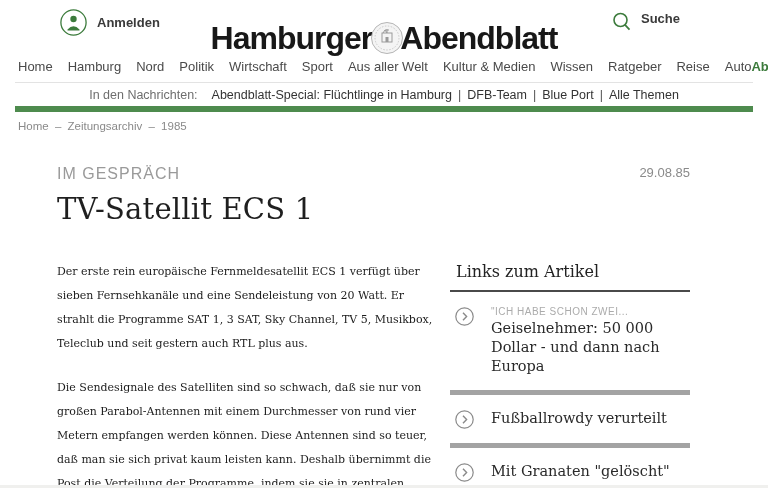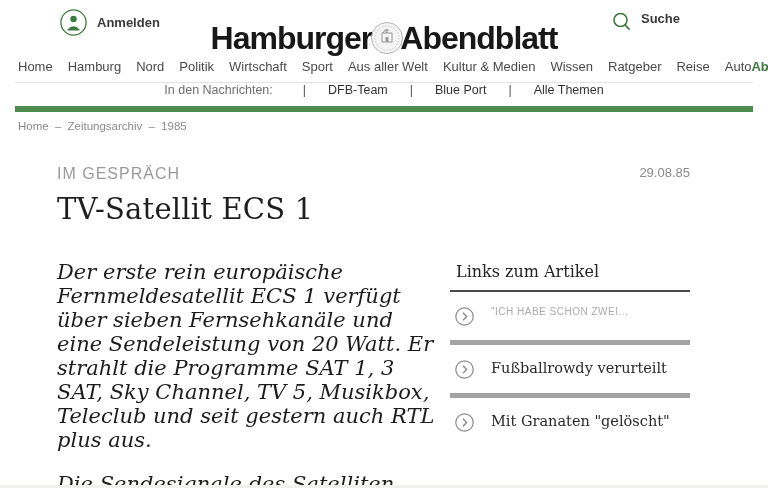--- a/index.html
+++ b/index.html
@@ -35,21 +35,21 @@
     display:flex; align-items:center; height:33px; padding:0 3px;
     border-bottom:1px solid #e3e3e3;
   }
   .nav-main { display:flex; gap:15px; }
   .nav-link { font-size:13px; color:#4a4a4a; cursor:pointer; white-space:nowrap; }
   .nav-green { display:flex; gap:16px; margin-left:auto; margin-right:12px; }
   .nav-green .nav-link { color:#3c7b3c; font-weight:bold; }
 
   
   .ticker {
-    height:23px; display:flex; justify-content:center; gap:22px;
+    height:23px; display:flex; align-items:center; justify-content:center; gap:6px;
     font-size:12.5px;
   }
   .ticker-label { color:#6e6e6e; margin-right:8px; }
   .ticker-link { color:#333; cursor:pointer; }
   .ticker-sep { color:#555; }
   .green-bar { height:6px; background:#4e8b4e; }
 
   
   .breadcrumb { padding:8px 3px 0 3px; font-size:11.5px; color:#8a8a8a; }
   .crumb { cursor:pointer; }
@@ -60,23 +60,22 @@
   .article-head { display:flex; justify-content:space-between; align-items:flex-start; }
   .kicker { font-size:16px; letter-spacing:1px; color:#9a9a9a; }
   .article-date { font-size:13px; color:#8a8a8a; }
   .article-title {
     margin-top:9px; font-family:"DejaVu Serif", serif; font-size:29px; font-weight:normal;
     color:#1f1f1f; letter-spacing:0.2px;
   }
   .article-cols { display:flex; gap:10px; margin-top:34px; }
   .article-body { width:383px; }
   .article-body p {
-    font-family:"DejaVu Serif", serif; font-size:21px; line-height:24px; color:#1c1c1c;
+    font-family:"DejaVu Serif", serif; font-size:11px; line-height:24px; color:#1c1c1c;
     margin-bottom:20px;
-    font-style:italic;
   }
 
   
   .sidebar { width:240px; }
   .sidebar-heading {
     font-family:"DejaVu Serif", serif; font-size:16px; font-weight:normal; color:#222;
     padding:2px 0 9px 6px; border-bottom:2px solid #4a4a4a;
   }
   .sidebar-item { display:flex; gap:17px; padding:14px 0 14px 5px; cursor:pointer; }
   .sidebar-item + .sidebar-item { border-top:5px solid #a3a3a3; }
@@ -140,20 +139,21 @@
       <span class="nav-link">Auto</span>
     </div>
     <div class="nav-green">
       <span class="nav-link">Abo</span>
 
     </div>
   </div>
 
   <div class="ticker">
     <span class="ticker-label">In den Nachrichten:</span>
+    <span class="ticker-link">Abendblatt-Special: Flüchtlinge in Hamburg</span>
     <span class="ticker-sep">|</span>
     <span class="ticker-link">DFB-Team</span>
     <span class="ticker-sep">|</span>
     <span class="ticker-link">Blue Port</span>
     <span class="ticker-sep">|</span>
     <span class="ticker-link">Alle Themen</span>
   </div>
 
   <div class="green-bar"></div>
 
@@ -181,20 +181,21 @@
       <div class="sidebar">
         <div class="sidebar-heading">Links zum Artikel</div>
 
         <div class="sidebar-item">
           <svg class="chevron-circle" viewBox="0 0 19 19">
             <circle cx="9.5" cy="9.5" r="8.7" fill="none" stroke="#8a8a8a" stroke-width="1.2"></circle>
             <path d="M8 5.8 l3.6 3.7 -3.6 3.7" fill="none" stroke="#8a8a8a" stroke-width="1.4"></path>
           </svg>
           <div class="sidebar-texts">
             <div class="sidebar-kicker">"ICH HABE SCHON ZWEI...</div>
+            <div class="sidebar-title">Geiselnehmer: 50 000 Dollar - und dann nach Europa</div>
           </div>
         </div>
 
         <div class="sidebar-item">
           <svg class="chevron-circle" viewBox="0 0 19 19">
             <circle cx="9.5" cy="9.5" r="8.7" fill="none" stroke="#8a8a8a" stroke-width="1.2"></circle>
             <path d="M8 5.8 l3.6 3.7 -3.6 3.7" fill="none" stroke="#8a8a8a" stroke-width="1.4"></path>
           </svg>
           <div class="sidebar-texts">
 

